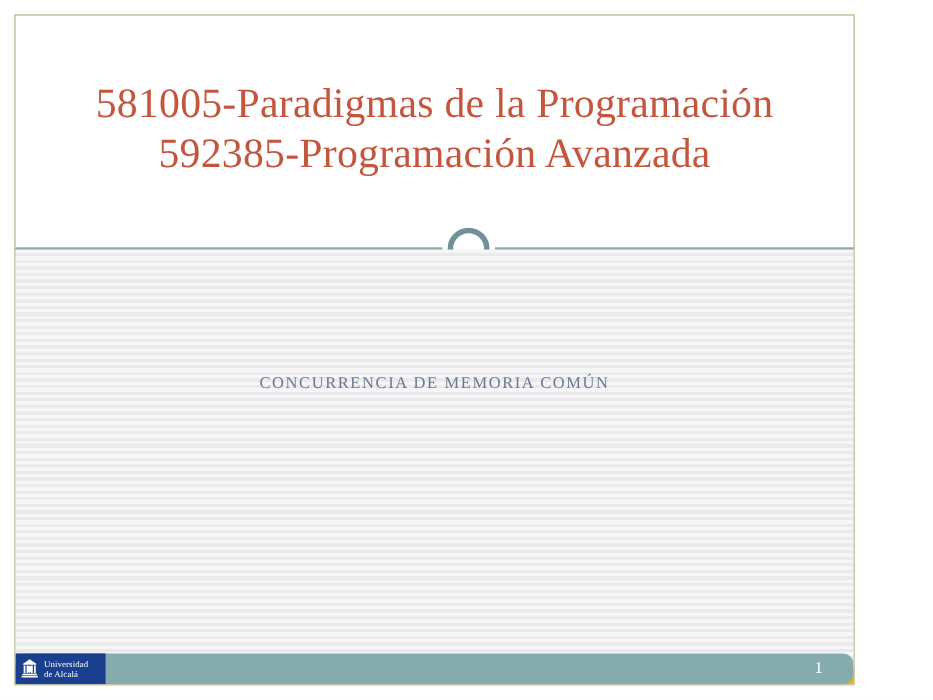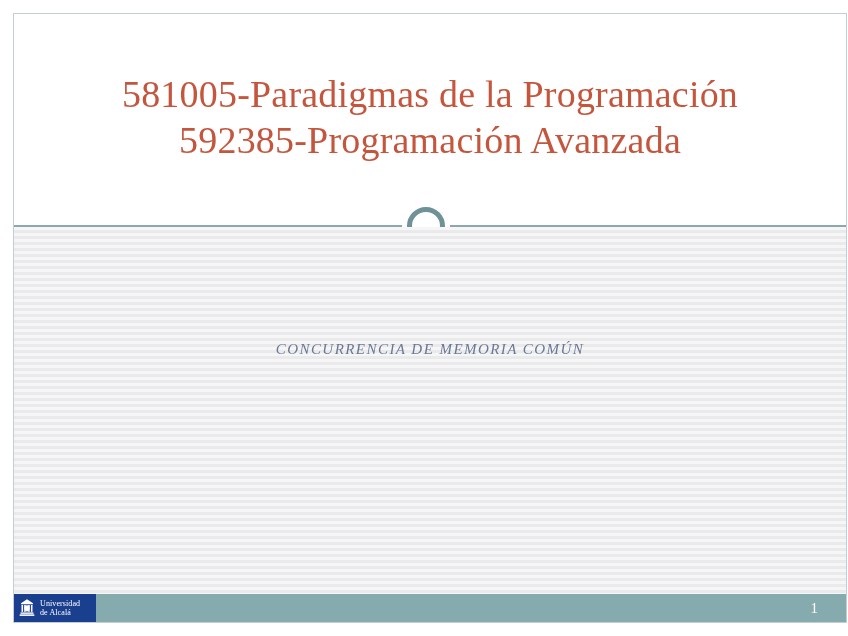--- a/index.html
+++ b/index.html
@@ -20,21 +20,21 @@
     left: 0;
     top: 0;
     width: 848px;
     height: 636px;
     background: #ffffff;
   }
   #slide {
     position: absolute;
     left: 13px;
     top: 13px;
-    width: 834px;
+    width: 764px;
     height: 610px;
     background: #eab308;
     border: 1px solid #c3ced4;
     box-sizing: border-box;
     overflow: hidden;
   }
 
   
   #title-band {
     position: absolute;
@@ -114,31 +114,31 @@
     position: absolute;
     left: 0;
     top: 114px;
     width: 100%;
     text-align: center;
     color: #6b7894;
     font-size: 15px;
     letter-spacing: 1.45px;
     font-family: "Liberation Serif", serif;
     white-space: nowrap;
-    font-style: italic;
   }
 
   
   #footer {
     position: absolute;
     left: 0;
     bottom: 0;
     width: 100%;
     height: 28px;
     background: #86abae;
+    border-radius: 10px;
   }
   #logo {
     position: absolute;
     left: 0;
     top: 0;
     width: 82px;
     height: 28px;
     background: #1b3f8f;
     display: flex;
     align-items: center;

